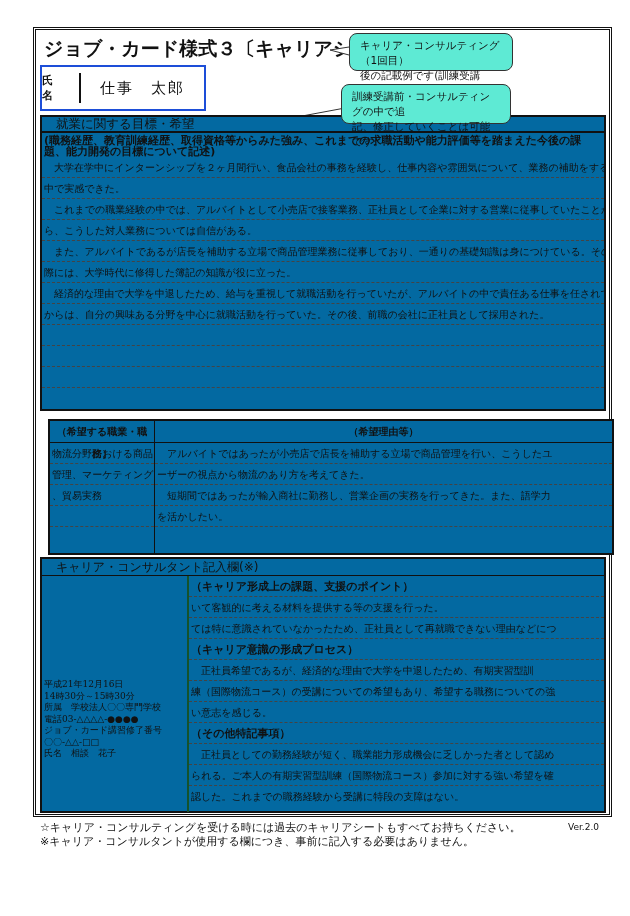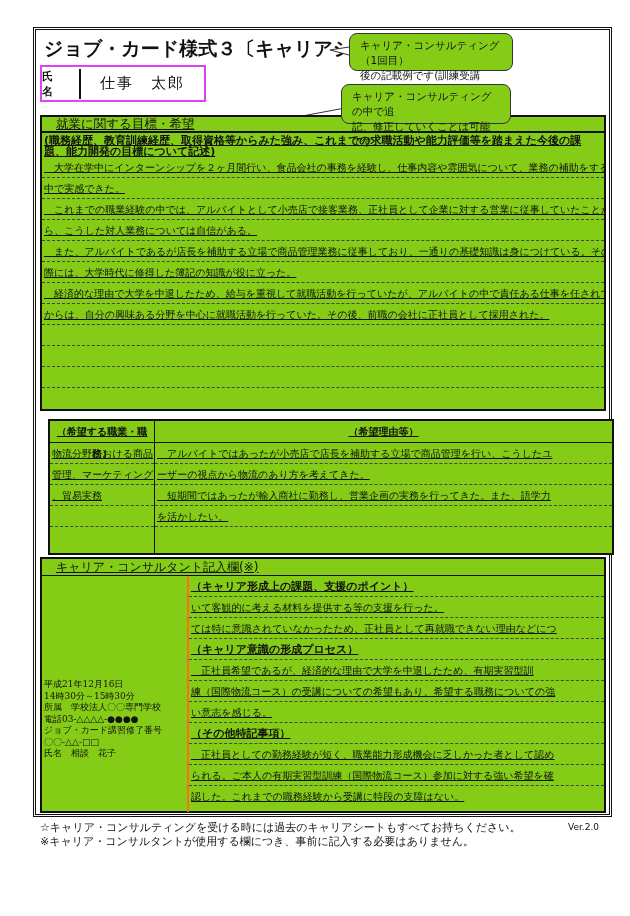--- a/index.html
+++ b/index.html
@@ -2,48 +2,48 @@
 <html><head>
 <meta charset="utf-8">
 <style>
   html, body { margin: 0; padding: 0; background: #ffffff; }
   body { width: 630px; height: 916px; position: relative; overflow: hidden;
          font-family: "DejaVu Sans", "Liberation Sans", sans-serif; color: #111; }
   .frame { position: absolute; left: 33px; top: 27px; width: 579px; height: 790px;
            border: 3px double #111; box-sizing: border-box; }
   .title { position: absolute; left: 44px; top: 36px; font-size: 19px; font-weight: bold;
            letter-spacing: 0px; white-space: nowrap; }
-  .callout { position: absolute; border: 1px solid #333; border-radius: 8px; background: #84cc16;
+  .callout { position: absolute; border: 1px solid #333; border-radius: 8px; background: #5eead4;
              font-size: 10.5px; line-height: 15px; padding: 4px 10px; box-sizing: border-box; }
   .callout1 { left: 349px; top: 33px; width: 164px; height: 38px; }
   .callout2 { left: 341px; top: 84px; width: 170px; height: 40px; }
-  .name-box { position: absolute; left: 40px; top: 65px; width: 166px; height: 37px;
-              border: 2px solid #d946ef; box-sizing: border-box; display: flex; align-items: center; }
+  .name-box { position: absolute; left: 40px; top: 65px; width: 166px; height: 46px;
+              border: 2px solid #1d4ed8; box-sizing: border-box; display: flex; align-items: center; }
   .name-label { width: 37px; border-right: 2px solid #111; display: flex; align-items: center;
                 justify-content: center; font-size: 11px; font-weight: bold; letter-spacing: 4px; }
   .name-value { flex: 1; display: flex; align-items: center; justify-content: center;
                 font-size: 15px; letter-spacing: 2px; font-family: "DejaVu Serif", serif; }
-  .section { position: absolute; border: 2px solid #111; box-sizing: border-box; background: #84cc16; text-decoration: underline; }
+  .section { position: absolute; border: 2px solid #111; box-sizing: border-box; background: #0369a1; }
   .goals { left: 40px; top: 115px; width: 566px; height: 296px; }
   .sec-header { height: 14px; border-bottom: 2px solid #111; font-size: 12.5px; line-height: 14px;
                 padding-left: 14px; font-weight: normal; }
   .note { font-size: 11px; line-height: 11px; font-weight: bold; padding: 2px 2px 0 2px; height: 24px; box-sizing: border-box; }
   .ruled .line { height: 21px; border-bottom: 1px dashed #444; box-sizing: border-box;
                  font-size: 10px; line-height: 21px; padding-left: 2px; white-space: nowrap;
                  overflow: hidden; font-family: "DejaVu Serif", serif; }
   .ruled .line:last-child { border-bottom: none; }
   .hope { left: 48px; top: 419px; width: 566px; height: 136px; display: flex; }
   .hope-col1 { width: 104px; border-right: 1px solid #111; }
   .hope-col2 { flex: 1; }
   .col-head { height: 22px; border-bottom: 1px solid #111; font-size: 10px; font-weight: bold;
               line-height: 22px; text-align: center; box-sizing: border-box; }
   .consult { left: 40px; top: 557px; width: 566px; height: 256px; }
   .consult-head { height: 16px; border-bottom: 1px solid #111; font-size: 12px; line-height: 16px; padding-left: 14px; }
   .consult-body { display: flex; height: 236px; }
-  .consult-left { width: 145px; border-right: 2px solid #f97316; position: relative; }
+  .consult-left { width: 145px; border-right: 2px solid #14532d; position: relative; }
   .consult-info { position: absolute; left: 2px; top: 103px; font-size: 9px; line-height: 11.5px;
                   font-family: "DejaVu Serif", serif; white-space: nowrap; }
   .consult-right { flex: 1; }
   .sub-head { height: 21px; font-size: 11px; font-weight: bold; line-height: 21px; padding-left: 2px;
               border-bottom: 1px dashed #444; box-sizing: border-box; }
   .consult-right .line { height: 21px; }
   .footer { position: absolute; left: 40px; font-size: 11px; white-space: nowrap; }
   .f1 { top: 820px; text-align: center; }
   .f2 { top: 834px; }
   .ver { position: absolute; left: 568px; top: 822px; font-size: 9px; }
@@ -84,21 +84,21 @@
     <div class="line">　経済的な理由で大学を中退したため、給与を重視して就職活動を行っていたが、アルバイトの中で責任ある仕事を任されて</div>
     <div class="line">からは、自分の興味ある分野を中心に就職活動を行っていた。その後、前職の会社に正社員として採用された。</div>
     <div class="line"></div>
     <div class="line"></div>
     <div class="line"></div>
     <div class="line"></div>
   </div>
 </div>
 
 <div class="callout callout2">
-  <div>キャリア・コンサルティングの中で追</div>
+  <div>訓練受講前・コンサルティングの中で追</div>
   <div>記、修正していくことは可能です。</div>
 </div>
 
 <div class="section hope">
   <div class="hope-col1">
     <div class="col-head">（希望する職業・職務）</div>
     <div class="ruled">
       <div class="line">物流分野における商品</div>
       <div class="line">管理、マーケティング</div>
       <div class="line">、貿易実務</div>

